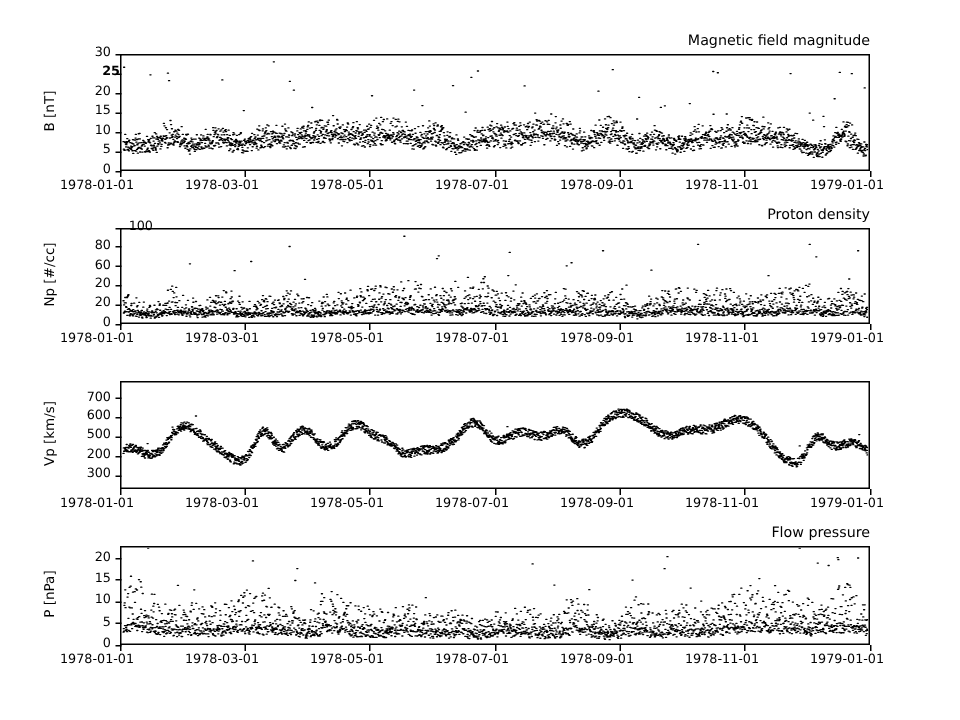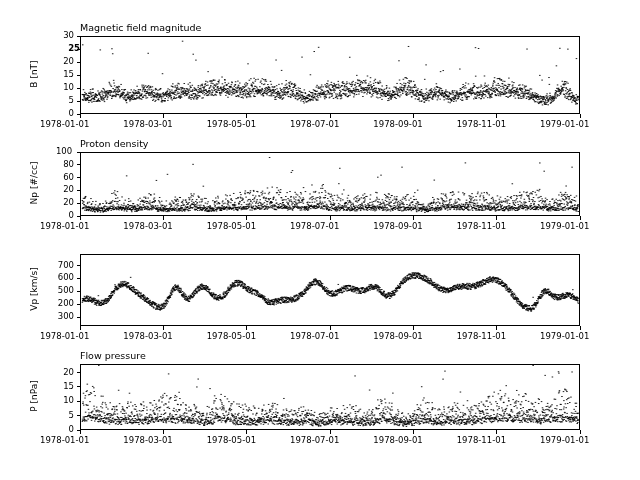--- a/index.html
+++ b/index.html
@@ -19,21 +19,21 @@
     width: 640px;
     height: 480px;
     background: #ffffff;
   }
   .panel {
     position: absolute;
   }
   .panel-title {
     position: absolute;
     width: 100%;
-    text-align: left;
+    text-align: right;
     font-size: 9.5px;
     color: #000;
     top: -14px;
     left: 0;
     white-space: nowrap;
   }
   .plot-area {
     position: absolute;
     left: 0;
     top: 0;
@@ -130,21 +130,21 @@
       <div class="ytick-label" style="right: 506px; top: 59px; width: 40px;">0</div>
       <div class="tick-mark" style="left: -3.5px; top: 50.7px; width: 4px; height: 1px;"></div>
       <div class="ytick-label" style="right: 506px; top: 46.2px; width: 40px;">20</div>
       <div class="tick-mark" style="left: -3.5px; top: 37.9px; width: 4px; height: 1px;"></div>
       <div class="ytick-label" style="right: 506px; top: 33.4px; width: 40px;">20</div>
       <div class="tick-mark" style="left: -3.5px; top: 25.1px; width: 4px; height: 1px;"></div>
       <div class="ytick-label" style="right: 506px; top: 20.6px; width: 40px;">60</div>
       <div class="tick-mark" style="left: -3.5px; top: 12.3px; width: 4px; height: 1px;"></div>
       <div class="ytick-label" style="right: 506px; top: 7.8px; width: 40px;">80</div>
       <div class="tick-mark" style="left: -3.5px; top: -0.5px; width: 4px; height: 1px;"></div>
-      <div class="ytick-label" style="right: 496px; top: -5px; width: 40px; text-align: center;">100</div>
+      <div class="ytick-label" style="right: 478px; top: -5px; width: 40px;">100</div>
       <div class="tick-mark" style="left: -0.5px; top: 64px; width: 1px; height: 4px;"></div>
       <div class="xtick-label" style="left: -40px; top: 70px; width: 80px;">1978-01-01</div>
       <div class="tick-mark" style="left: 82.8333px; top: 64px; width: 1px; height: 4px;"></div>
       <div class="xtick-label" style="left: 43.3333px; top: 70px; width: 80px;">1978-03-01</div>
       <div class="tick-mark" style="left: 166.167px; top: 64px; width: 1px; height: 4px;"></div>
       <div class="xtick-label" style="left: 126.667px; top: 70px; width: 80px;">1978-05-01</div>
       <div class="tick-mark" style="left: 249.5px; top: 64px; width: 1px; height: 4px;"></div>
       <div class="xtick-label" style="left: 210px; top: 70px; width: 80px;">1978-07-01</div>
       <div class="tick-mark" style="left: 332.833px; top: 64px; width: 1px; height: 4px;"></div>
       <div class="xtick-label" style="left: 293.333px; top: 70px; width: 80px;">1978-09-01</div>

